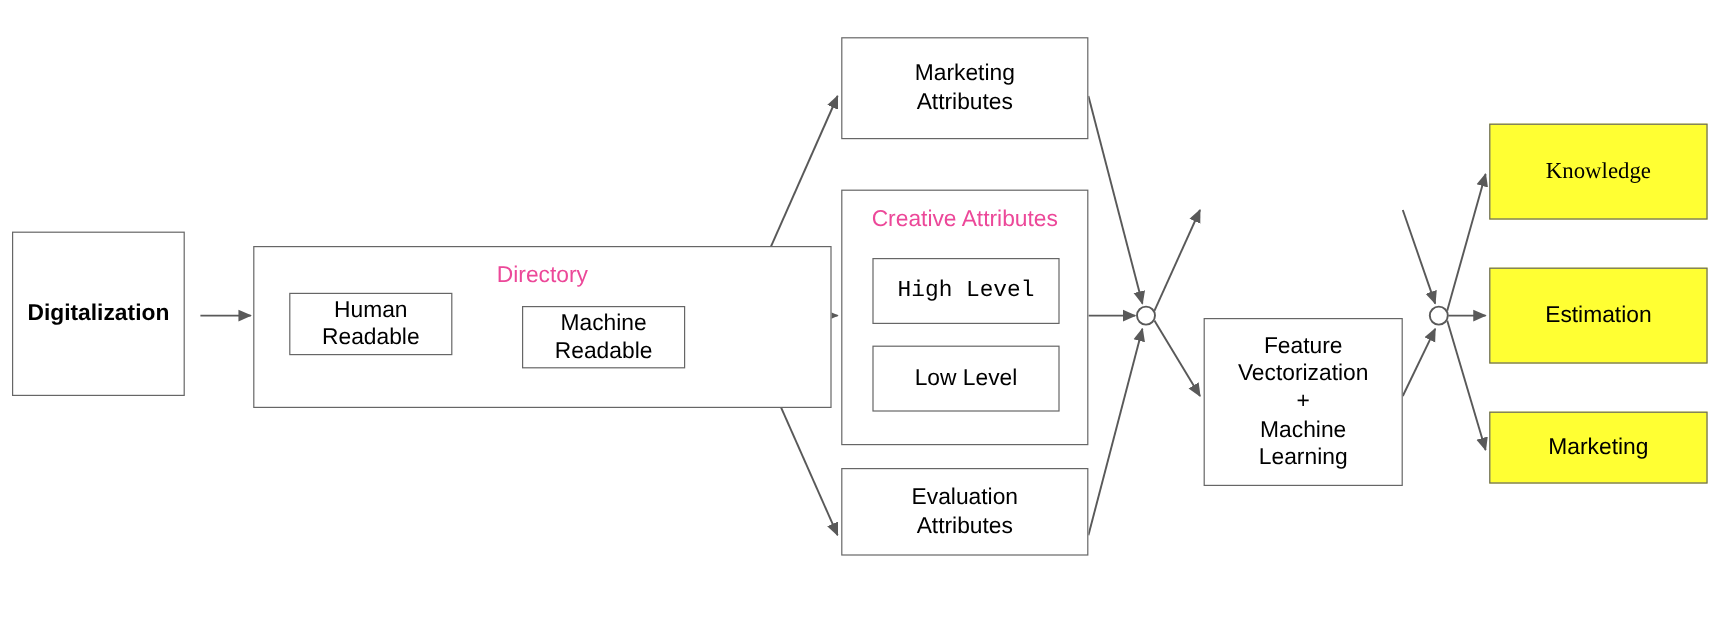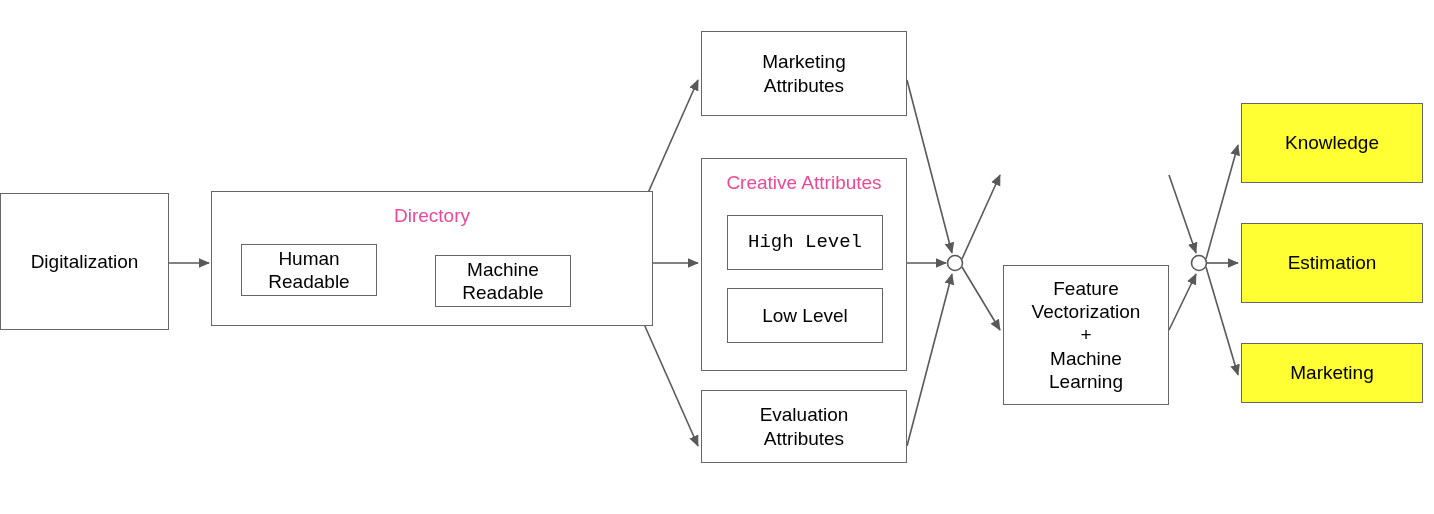--- a/index.html
+++ b/index.html
@@ -88,25 +88,25 @@
     <line x1="1169" y1="175" x2="1196" y2="253" stroke="#595959" stroke-width="1.6" marker-end="url(#arrow)"></line>
     <line x1="1169" y1="330" x2="1196" y2="274" stroke="#595959" stroke-width="1.6" marker-end="url(#arrow)"></line>
 
     <circle cx="1199" cy="263" r="7.5" fill="#ffffff" stroke="#595959" stroke-width="1.6"></circle>
 
     <line x1="1206" y1="259" x2="1238" y2="145" stroke="#595959" stroke-width="1.6" marker-end="url(#arrow)"></line>
     <line x1="1207" y1="263" x2="1238" y2="263" stroke="#595959" stroke-width="1.6" marker-end="url(#arrow)"></line>
     <line x1="1206" y1="267" x2="1238" y2="375" stroke="#595959" stroke-width="1.6" marker-end="url(#arrow)"></line>
   </svg>
 
-  <div class="node" style="left:0; top:193px; width:169px; height:137px;">
+  <div class="node" style="left:10px; top:193px; width:144px; height:137px;font-weight:bold;">
     <span class="label-multiline">Digitalization</span>
   </div>
 
-  <div class="node container" style="left:211px; top:191px; width:442px; height:135px;">
+  <div class="node container" style="left:211px; top:205px; width:482px; height:135px;">
     <div class="container-title" style="top:12px;">Directory</div>
   </div>
   <div class="node" style="left:241px; top:244px; width:136px; height:52px;">
     <span class="label-multiline">Human
 Readable</span>
   </div>
   <div class="node" style="left:435px; top:255px; width:136px; height:52px;">
     <span class="label-multiline">Machine
 Readable</span>
   </div>
@@ -133,21 +133,21 @@
 
 
   <div class="node" style="left:1003px; top:265px; width:166px; height:140px;">
     <span class="label-multiline">Feature
 Vectorization
 +
 Machine
 Learning</span>
   </div>
 
-  <div class="node yellow" style="left:1241px; top:103px; width:182px; height:80px;">
+  <div class="node yellow" style="left:1241px; top:103px; width:182px; height:80px;font-family:Liberation Serif, serif;">
     <span>Knowledge</span>
   </div>
   <div class="node yellow" style="left:1241px; top:223px; width:182px; height:80px;">
     <span>Estimation</span>
   </div>
   <div class="node yellow" style="left:1241px; top:343px; width:182px; height:60px;">
     <span>Marketing</span>
   </div>
 
 </div>

